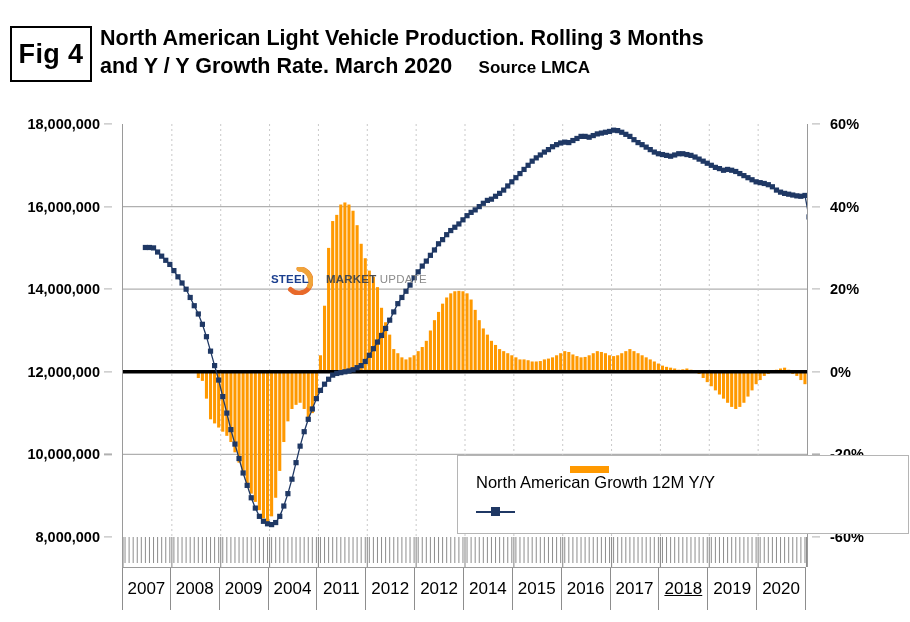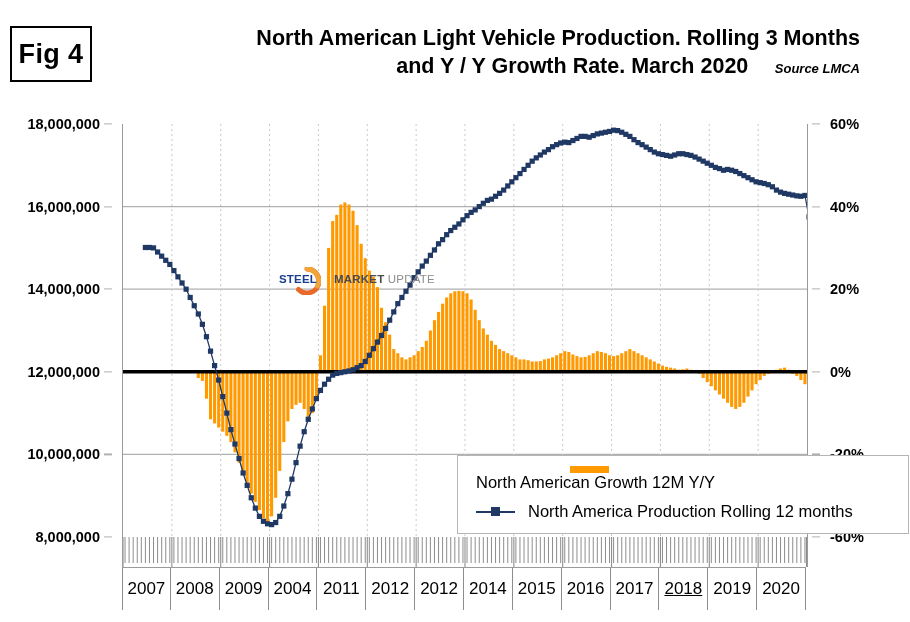--- a/index.html
+++ b/index.html
@@ -3,25 +3,25 @@
 <meta charset="utf-8">
 <style>
   html,body{margin:0;padding:0;background:#ffffff;}
   body{width:910px;height:622px;font-family:"Liberation Sans",sans-serif;color:#000;overflow:hidden;position:relative;}
 
   
   #header{position:absolute;left:0;top:0;width:872px;height:104px;}
   #fig-box{position:absolute;left:10px;top:26px;width:78px;height:52px;border:2px solid #000;
            display:flex;align-items:center;justify-content:center;}
   #fig-box span{font-size:27px;font-weight:bold;letter-spacing:.4px;}
-  #title-wrap{position:absolute;left:100px;top:25px;width:760px;text-align:right;line-height:1.28;}
+  #title-wrap{position:absolute;left:100px;top:25px;width:760px;text-align:left;line-height:1.28;}
   #title-l1{font-size:21.5px;font-weight:bold;white-space:nowrap;}
   #title-l2-wrap{white-space:nowrap;}
   #title-l2{font-size:21.5px;font-weight:bold;}
-  #source{font-size:13px;font-weight:bold;padding-left:22px;font-style:italic;}
+  #source{font-size:17px;font-weight:bold;padding-left:22px;}
 
   
   #chart{position:absolute;left:0;top:104px;width:910px;height:518px;}
   #plot{position:absolute;left:122px;top:20px;width:684px;height:413px;
         border-left:1.5px solid #9a9a9a;border-right:1.5px solid #9a9a9a;background:#fff;}
   #plot-svg{position:absolute;left:0;top:0;}
 
   
   .ytick{position:absolute;font-size:14.5px;font-weight:bold;text-align:right;width:108px;right:0;transform:translateY(-50%);}
   .ytick-r{position:absolute;font-size:14.5px;font-weight:bold;text-align:left;width:80px;left:0;transform:translateY(-50%);}
@@ -32,21 +32,21 @@
   #xband{position:absolute;left:122px;top:433px;width:684px;height:30px;
          border-left:1px solid #9a9a9a;border-right:1px solid #9a9a9a;}
   #xband svg{display:block;}
   #xyears{position:absolute;left:122px;top:463px;width:684px;height:42px;
           border-top:1px solid #9a9a9a;}
   .yearcell{position:absolute;top:0;height:42px;display:flex;align-items:center;justify-content:center;
             font-size:17px;border-right:1px solid #8d8d8d;box-sizing:border-box;}
   .yearcell:first-child{border-left:1px solid #8d8d8d;}
 
   
-  #logo{position:absolute;left:156px;top:142px;width:150px;height:30px;}
+  #logo{position:absolute;left:148px;top:142px;width:150px;height:30px;}
   #logo-mark{position:absolute;left:14px;top:1px;width:28px;height:28px;}
   #logo-text{position:absolute;left:0px;top:7px;width:150px;font-size:11.5px;font-weight:bold;letter-spacing:.2px;white-space:nowrap;}
   .lg-steel{color:#1b3f8f;}
   .lg-market{color:#4a4a4a;}
   .lg-update{color:#8c8c8c;font-weight:normal;}
 
   
   #legend{position:absolute;left:334px;top:331px;width:452px;height:79px;
           background:#fff;border:1.5px solid #b5b5b5;box-sizing:border-box;}
   .leg-row{position:absolute;left:18px;height:26px;display:flex;align-items:center;}
@@ -459,21 +459,20 @@
       </div>
     </div>
 
     <div id="legend">
       <div class="leg-row r1">
         <div class="leg-swatch"></div>
         <div class="leg-label">North American Growth 12M Y/Y</div>
       </div>
       <div class="leg-row r2">
         <div class="leg-line"></div>
-        <div class="leg-label">North America Production Rolling 12 months</div>
       </div>
     </div>
   </div>
 
   <div id="xband">
     <svg width="684" height="30">
         <line x1="2.0357142857142856" y1="0" x2="2.0357142857142856" y2="26" stroke="#8d8d8d" stroke-width="1"></line>
         <line x1="6.107142857142857" y1="0" x2="6.107142857142857" y2="26" stroke="#8d8d8d" stroke-width="1"></line>
         <line x1="10.178571428571427" y1="0" x2="10.178571428571427" y2="26" stroke="#8d8d8d" stroke-width="1"></line>
         <line x1="14.25" y1="0" x2="14.25" y2="26" stroke="#8d8d8d" stroke-width="1"></line>

